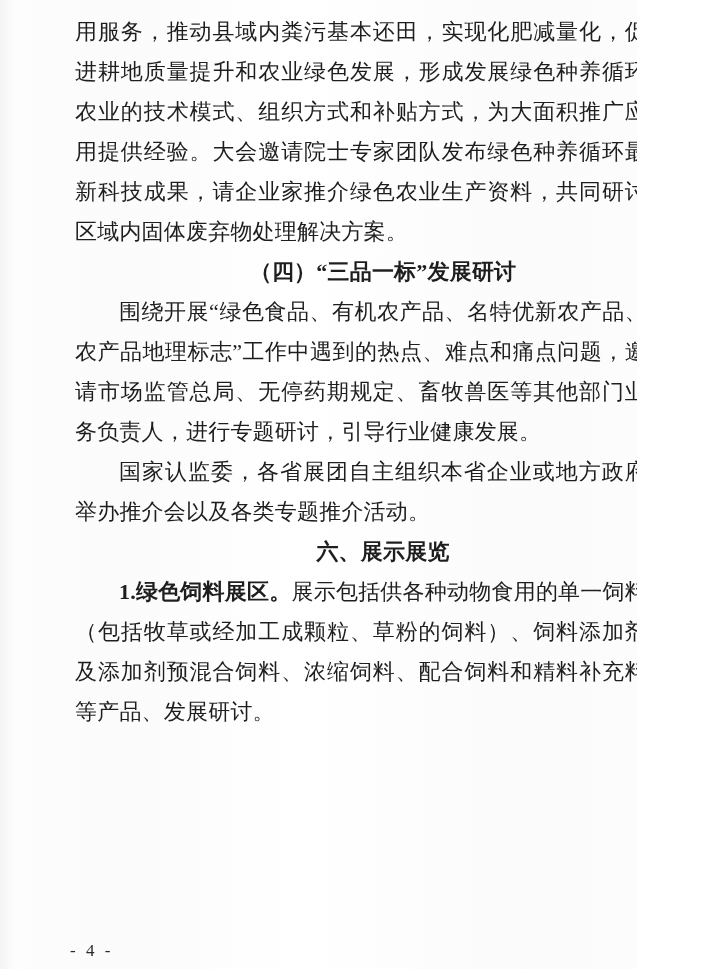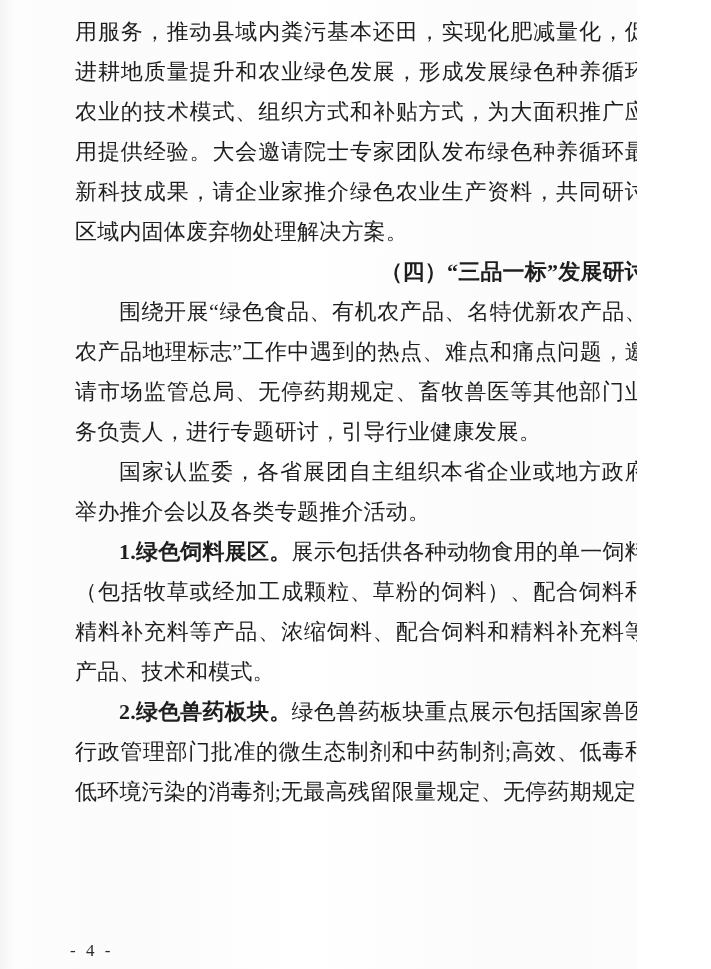--- a/index.html
+++ b/index.html
@@ -32,21 +32,21 @@
     text-align: justify;
     text-indent: 2em;
     letter-spacing: 0.2px;
   }
   .para.body-continuation {
     text-indent: 0;
   }
   .para.heading1,
   .para.heading2 {
     font-weight: bold;
-    text-align: right;
+    text-align: center;
     font-family: Liberation Serif, serif;
   }
   .para .lead {
     font-weight: bold;
   }
   .page-number {
     position: absolute;
     left: 70px;
     bottom: 8px;
     font-size: 17px;
@@ -57,17 +57,17 @@
 </style>
 </head>
 <body>
 
 <div class="page">
   <div class="content" id="paragraphs">
       <p class="para body-continuation"><span>用服务，推动县域内粪污基本还田，实现化肥减量化，促进耕地质量提升和农业绿色发展，形成发展绿色种养循环农业的技术模式、组织方式和补贴方式，为大面积推广应用提供经验。大会邀请院士专家团队发布绿色种养循环最新科技成果，请企业家推介绿色农业生产资料，共同研讨区域内固体废弃物处理解决方案。</span></p>
       <p class="para heading2"><span>（四）“三品一标”发展研讨</span></p>
       <p class="para body"><span>围绕开展“绿色食品、有机农产品、名特优新农产品、农产品地理标志”工作中遇到的热点、难点和痛点问题，邀请市场监管总局、无停药期规定、畜牧兽医等其他部门业务负责人，进行专题研讨，引导行业健康发展。</span></p>
       <p class="para body"><span>国家认监委，各省展团自主组织本省企业或地方政府举办推介会以及各类专题推介活动。</span></p>
-      <p class="para body"><span class="lead">1.绿色饲料展区。</span><span>展示包括供各种动物食用的单一饲料（包括牧草或经加工成颗粒、草粉的饲料）、配合饲料和精料补充料等产品、浓缩饲料、配合饲料和精料补充料等产品、技术和模式。</span></p>
-      <p class="para body"><span class="lead">2.绿色兽药板块。</span><span>绿色兽药板块重点展示包括国家兽医行政管理部门批准的微生态制剂和中药制剂;高效、低毒和低环境污染的消毒剂;无最高残留限量规定、无停药期规定</span></p>
+      <p class="para heading1"><span>六、展示展览</span></p>
+      <p class="para body"><span class="lead">1.绿色饲料展区。</span><span>展示包括供各种动物食用的单一饲料（包括牧草或经加工成颗粒、草粉的饲料）、饲料添加剂及添加剂预混合饲料、浓缩饲料、配合饲料和精料补充料等产品、发展研讨。</span></p>
     </div>
   <div class="page-number">- 4 -</div>
 </div>
 
 </body></html>

